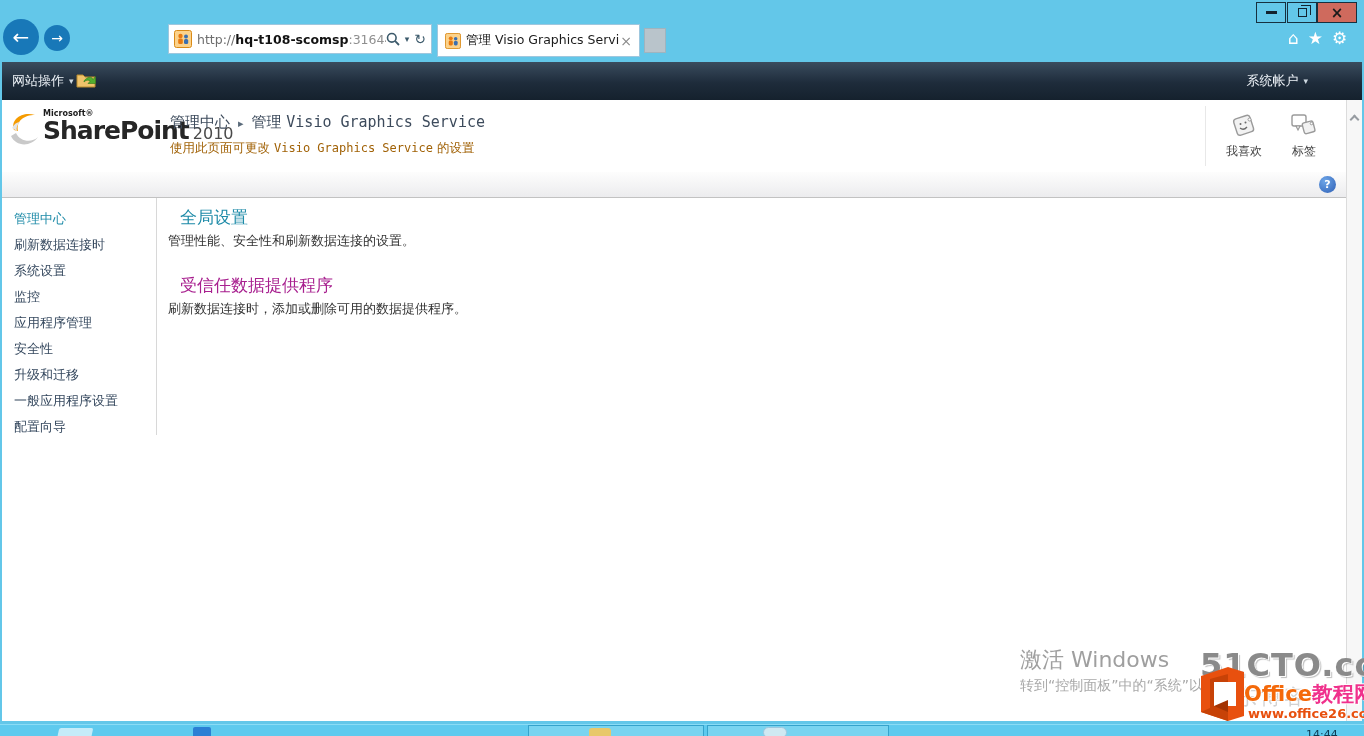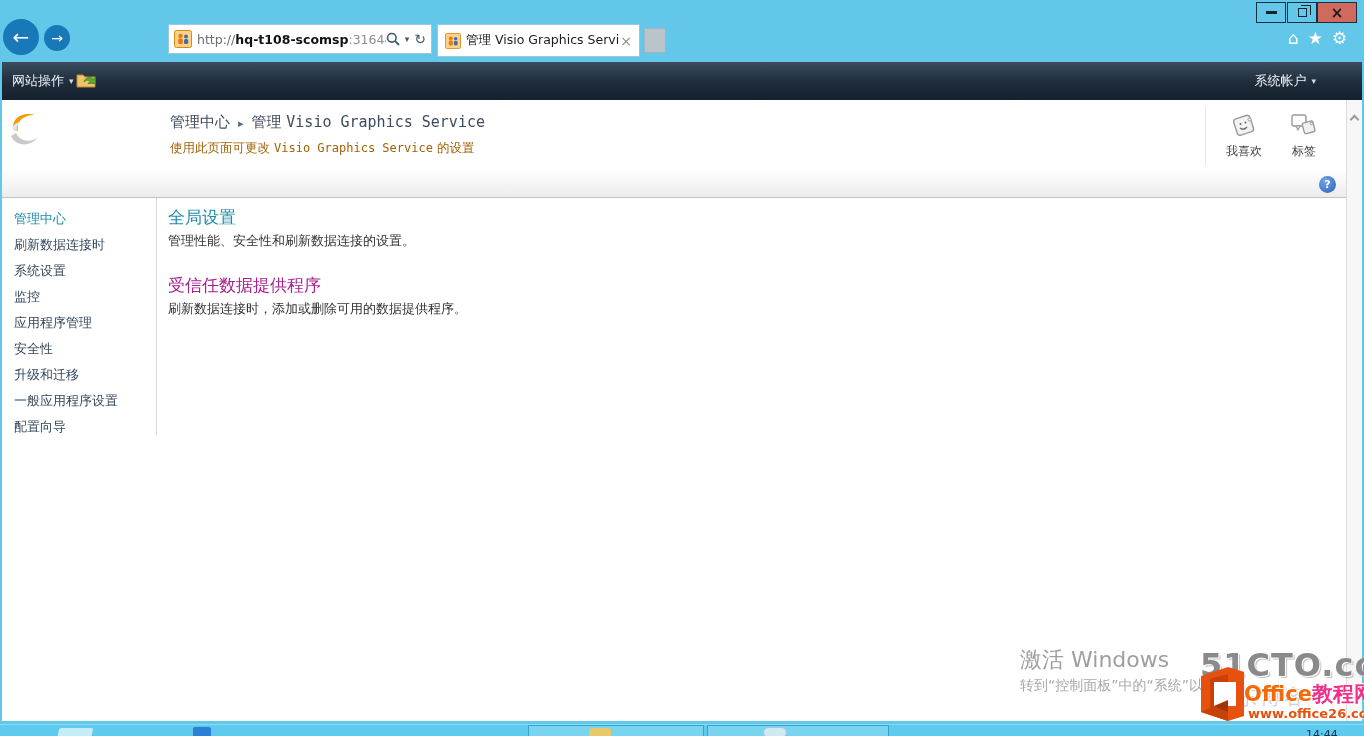--- a/index.html
+++ b/index.html
@@ -36,21 +36,21 @@
   .newtab { position:absolute; left:644px; top:28px; width:22px; height:25px; background:#b9c4cb; border:1px solid #9fb4bf; }
 
   .top-icons { position:absolute; top:28px; left:1288px; display:flex; gap:9px; color:#fff; }
   .top-icons span { font-size:17px; line-height:20px; }
 
   
   .sp-topbar { position:absolute; left:0; top:62px; width:1364px; height:38px;
     background:linear-gradient(#3a4c5e, #1e2c3b 55%, #15212d); color:#eef3f8;text-align:right; }
   .site-actions { position:absolute; left:12px; top:10px; font-size:13px; display:flex; align-items:center; gap:5px; }
   .nav-up { position:absolute; left:76px; top:9px; }
-  .account { position:absolute; right:48px; top:10px; font-size:13px; display:flex; align-items:center; gap:5px; }
+  .account { position:absolute; right:56px; top:10px; font-size:13px; display:flex; align-items:center; gap:5px; }
   .caret-w { font-size:9px; color:#cfd9e2; }
 
   
   .sp-header { position:absolute; left:2px; top:100px; width:1344px; height:72px; background:#fff; }
   .logo { position:absolute; left:6px; top:10px; display:flex; align-items:flex-start; }
   .logo-text { margin-left:3px; }
   .ms { font-size:8px; font-weight:bold; color:#1b1b1b; line-height:8px; }
   .sp-line { display:flex; align-items:baseline; }
   .spname { font-size:25px; font-weight:bold; color:#262626; letter-spacing:-1px; line-height:26px; }
   .year { font-size:16px; color:#4a4a4a; margin-left:4px; }
@@ -70,21 +70,21 @@
   .help { position:absolute; right:10px; top:4px; width:17px; height:17px; border-radius:50%;
     background:radial-gradient(circle at 35% 30%, #6ea6e8, #2e5fb5); color:#fff; font-size:11px; font-weight:bold;
     display:flex; align-items:center; justify-content:center; }
 
   
   .content { position:absolute; left:2px; top:198px; width:1344px; height:523px; background:#fff; }
   .sidebar { position:absolute; left:0; top:0; width:155px; height:237px; border-right:1px solid #d8d8d8; padding-top:8px; }
   .nav-item { display:block; padding:4px 12px; font-size:13px; color:#36495f; text-decoration:none; cursor:pointer; }
   .nav-item.home { color:#1e8ba8; }
   .main { position:absolute; left:166px; top:0; width:900px; }
-  .link-title { display:inline-block; font-size:17px; color:#1e8ba8; margin:8px 0 3px; text-decoration:none; cursor:pointer; }
+  .link-title { display:inline-block; font-size:17px; color:#1e8ba8; margin:8px 12px 3px; text-decoration:none; cursor:pointer; }
   .link-title.visited { color:#a8208f; }
   .link-desc { font-size:13px; color:#333; margin:0 0 16px; }
 
   
   .scrollbar { position:absolute; left:1346px; top:100px; width:16px; height:622px; background:#f7f7f7; border-left:1px solid #dcdcdc; }
   .scroll-up { position:absolute; top:16px; left:4px; width:7px; height:7px; border-left:2px solid #979ca1; border-top:2px solid #979ca1; transform:rotate(45deg); }
 
   
   .wb-left  { position:absolute; left:0; top:62px; width:2px; height:660px; background:#63c7e9; }
   .wb-right { position:absolute; left:1362px; top:62px; width:2px; height:660px; background:#63c7e9; }
@@ -193,20 +193,27 @@
   </div>
 </div>
 
 <div class="sp-header">
   <div class="logo">
     <svg width="32" height="42" viewBox="0 0 32 42">
       <path d="M6 20 C2 10 14 1 27 5 C16 5 8 11 10 21 Z" fill="#f59b00"></path>
       <path d="M8 23 C12 32 24 33 30 27 C23 37 8 37 3 26 Z" fill="#c9c9c9"></path>
       <path d="M4 18 C6 14 9 12 12 12 C9 15 8 18 9 21 Z" fill="#e5e5e5"></path>
     </svg>
+    <div class="logo-text">
+      <div class="ms">Microsoft®</div>
+      <div class="sp-line">
+        <span class="spname">SharePoint</span>
+        <span class="year">2010</span>
+      </div>
+    </div>
   </div>
 
   <div class="breadcrumb">
     <span>管理中心</span><span class="crumb-sep">▸</span><span>管理</span>
     <span class="mono-en">Visio Graphics Service</span>
   </div>
   <div class="subtitle">
     <span>使用此页面可更改</span><span class="mono-en">Visio Graphics Service</span><span>的设置</span>
   </div>
 

